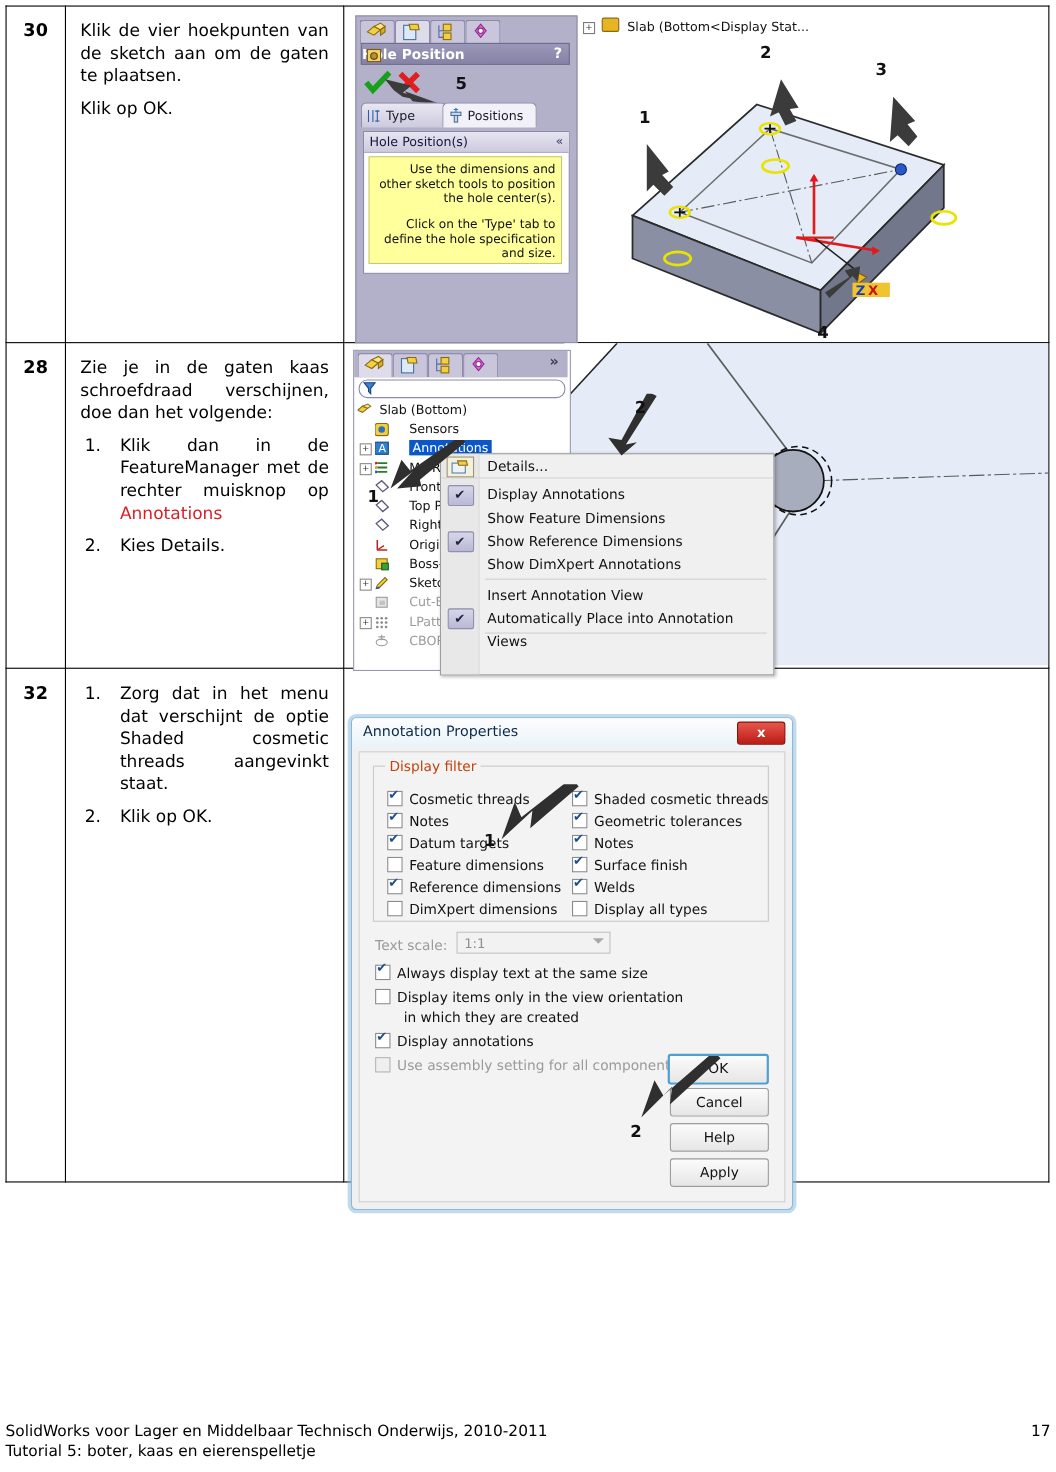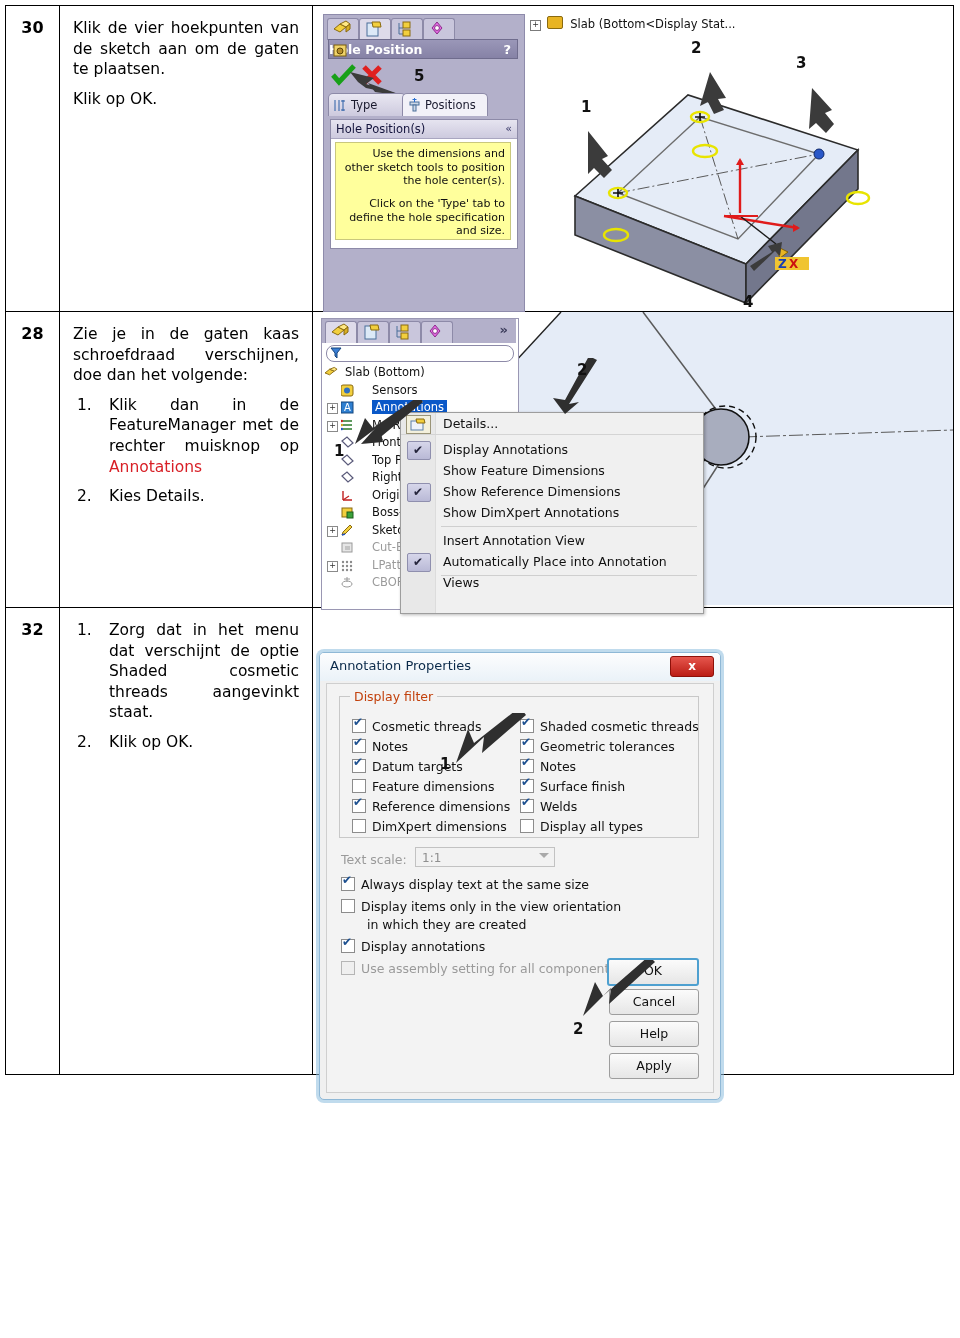--- a/index.html
+++ b/index.html
@@ -589,14 +589,22 @@
 
           </div>
         </div>
 
       </div>
     </td>
   </tr>
 </tbody>
     </table>
 
-
+<div class="footer">
+  <div class="l">
+    <div>SolidWorks voor Lager en Middelbaar Technisch Onderwijs, 2010-2011</div>
+    <div>Tutorial 5: boter, kaas en eierenspelletje</div>
+  </div>
+  <div class="r">17</div>
+  <div class="fclear"></div>
 </div>
 
+</div>
+
 </body></html>

